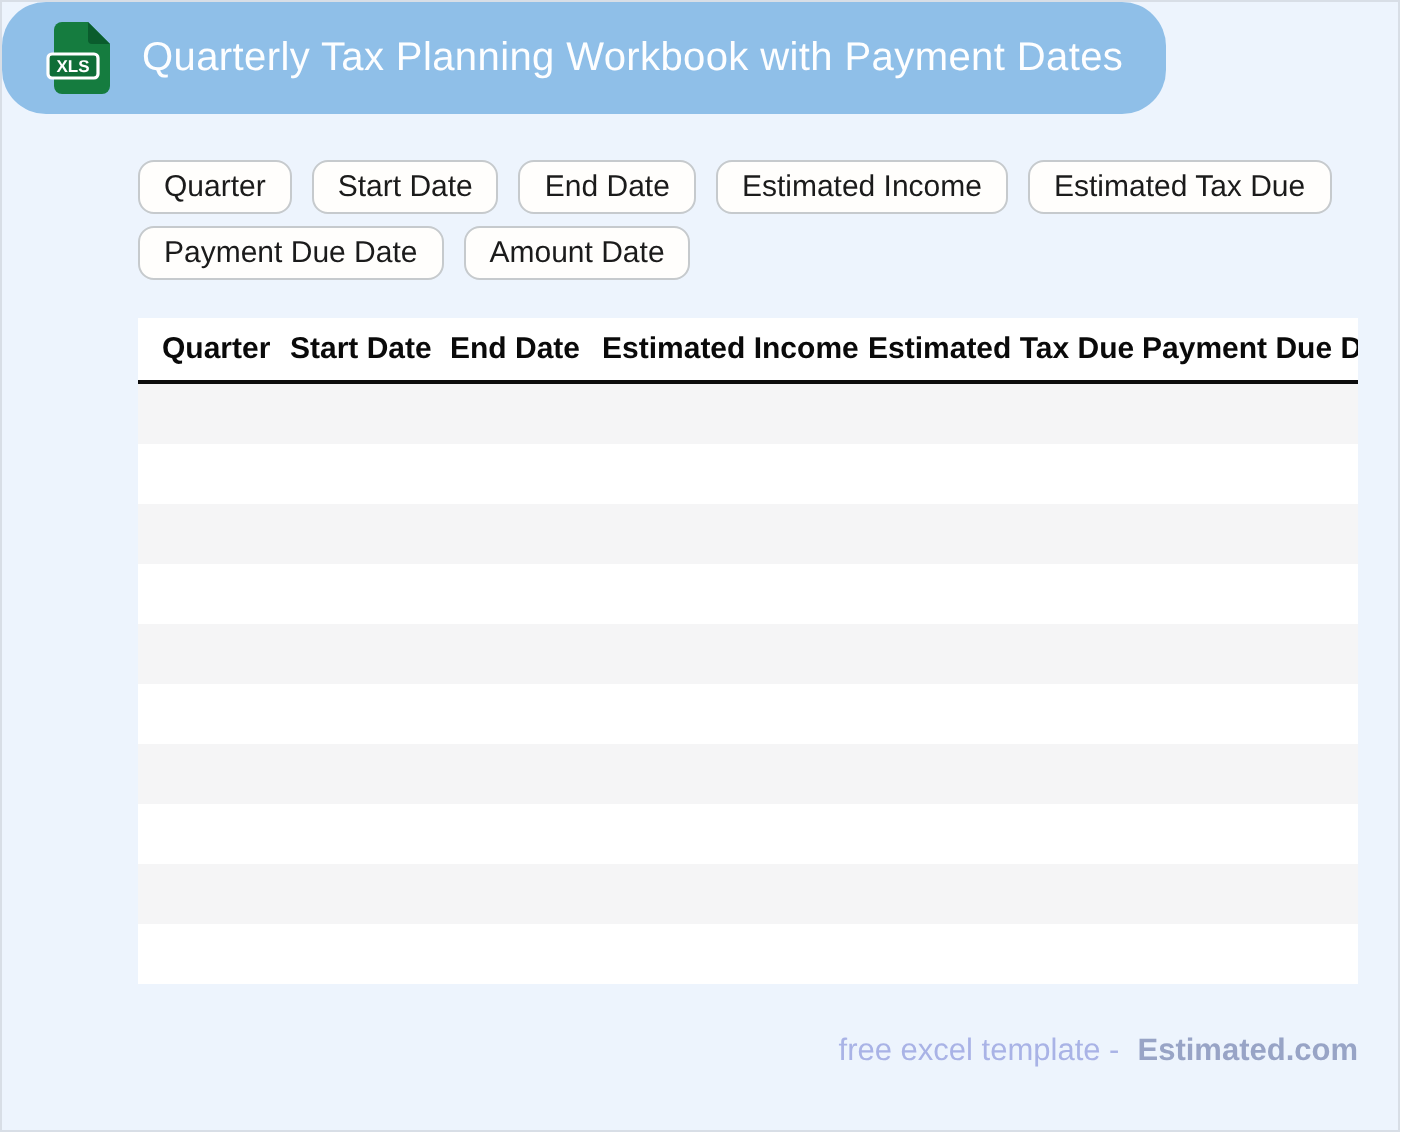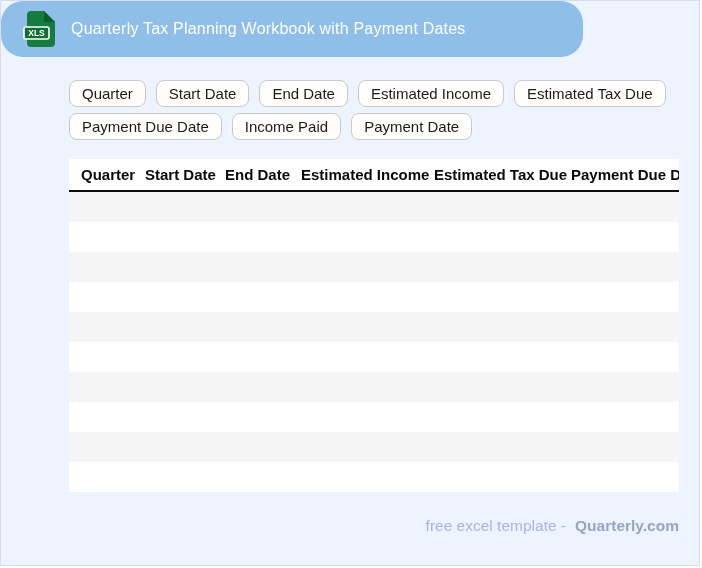--- a/index.html
+++ b/index.html
@@ -20,21 +20,21 @@
     display:flex;align-items:center;border-radius:22px;
   }
   .file-icon{
     margin-left:26px;
     width:28px;height:36px;
     flex:0 0 auto;
   }
   .file-icon svg{overflow:visible;display:block;}
   .titlebar h1{
     margin:0 0 0 16px;
-    font-size:16px;
+    font-size:20px;
     font-weight:400;
     letter-spacing:.2px;
     color:#fdfeff;
     white-space:nowrap;
   }
   
   .chips{
     position:absolute;top:79px;left:68px;
     width:622px;
     display:flex;flex-wrap:wrap;
@@ -110,22 +110,21 @@
     <h1>Quarterly Tax Planning Workbook with Payment Dates</h1>
   </div>
 
   <div class="chips">
     <div class="chip">Quarter</div>
     <div class="chip">Start Date</div>
     <div class="chip">End Date</div>
     <div class="chip">Estimated Income</div>
     <div class="chip">Estimated Tax Due</div>
     <div class="chip">Payment Due Date</div>
-    <div class="chip">Income Paid</div>
-    <div class="chip">Payment Date</div>
+    <div class="chip">Amount Date</div>
   </div>
 
   <div class="tablebox">
     <div class="thead">
       <div class="th">Quarter</div>
       <div class="th">Start Date</div>
       <div class="th">End Date</div>
       <div class="th">Estimated Income</div>
       <div class="th">Estimated Tax Due</div>
       <div class="th">Payment Due Date</div>
@@ -139,16 +138,16 @@
         <div class="trow even"></div>
         <div class="trow odd"></div>
         <div class="trow even"></div>
         <div class="trow odd"></div>
         <div class="trow even"></div>
       </div>
   </div>
 
   <div class="footer">
     <span class="prefix">free excel template -</span>
-    <span class="brand">Quarterly.com</span>
+    <span class="brand">Estimated.com</span>
   </div>
 
 </div>
 
 </body></html>

